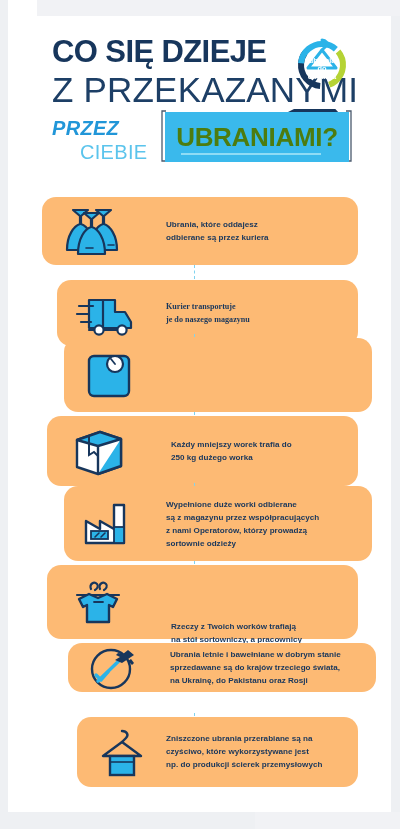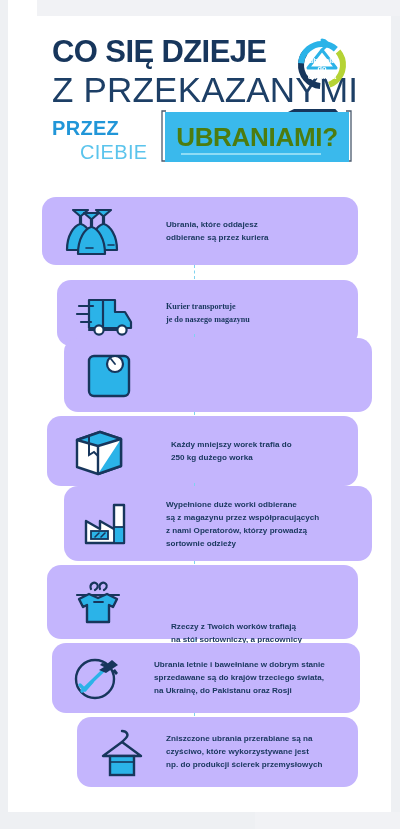--- a/index.html
+++ b/index.html
@@ -86,20 +86,21 @@
   .title-przez {
     position: absolute;
     left: 52px;
     top: 118px;
     font-size: 20px;
     font-weight: bold;
     letter-spacing: 0.3px;
     color: #2196d8;
     white-space: nowrap;
     line-height: 1;
+    font-style: italic;
   }
   .title-ciebie {
     position: absolute;
     left: 80px;
     top: 142px;
     font-size: 20px;
     font-weight: normal;
     letter-spacing: 0.3px;
     color: #5bc4ec;
     white-space: nowrap;
@@ -150,21 +151,21 @@
     left: 291px;
     top: 28px;
     width: 62px;
     height: 62px;
   }
 
   
   .steps { position: absolute; left: 0; top: 188px; width: 400px; }
   .step {
     position: absolute;
-    background: #c4b5fd;
+    background: #fdba74;
     border-radius: 14px;
     box-sizing: border-box;
   }
   .step-icon {
     position: absolute;
     top: 50%;
     transform: translateY(-50%);
     width: 62px;
     height: 58px;
   }
@@ -362,21 +363,21 @@
 na stół sortowniczy, a pracownicy
 sortowni decydują o ich dalszym
 przeznaczeniu</div>
     </div>
 
     <div class="connector" style="left:190px; top:451px; height:32px;">
       <div class="conn-line"></div>
         <div class="conn-head"></div>
     </div>
 
-    <div class="step" style="left:52px; top:455px; width:308px; height:70px;">
+    <div class="step" style="left:68px; top:455px; width:308px; height:49px;">
       <span class="step-icon" style="left:14px;">
         <svg viewBox="0 0 62 58">
           <circle cx="29" cy="30" r="19" fill="none" stroke="#17365c" stroke-width="2.4"></circle>
           <path d="M16 42 L42 17" stroke="#2bb3e8" stroke-width="3.4" stroke-linecap="round"></path>
           <path d="M14 36 L19 41 L26 33" fill="none" stroke="#2bb3e8" stroke-width="3.4" stroke-linecap="round" stroke-linejoin="round"></path>
           <path d="M52 16 L40 24 L33 21 L38 18 L34 16 L36 14 L41 15 L46 11 Z" fill="#17365c"></path>
           <path d="M46 22 L50 26 L52 24 L49 20 Z" fill="#17365c"></path>
         </svg>
       </span>
       <div class="step-text" style="left:102px; white-space:pre-line;">Ubrania letnie i bawełniane w dobrym stanie

